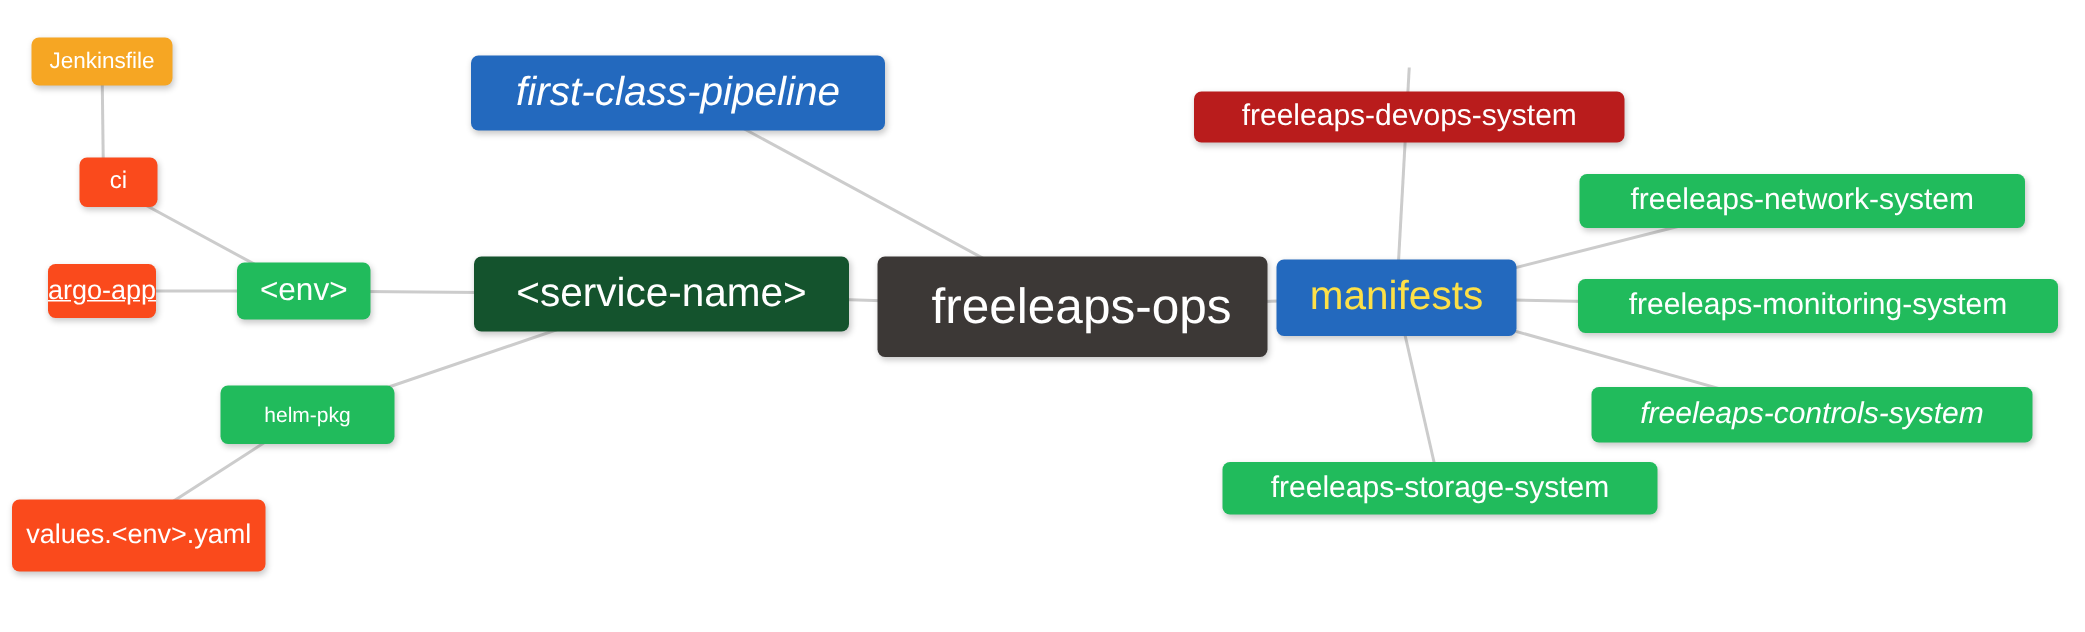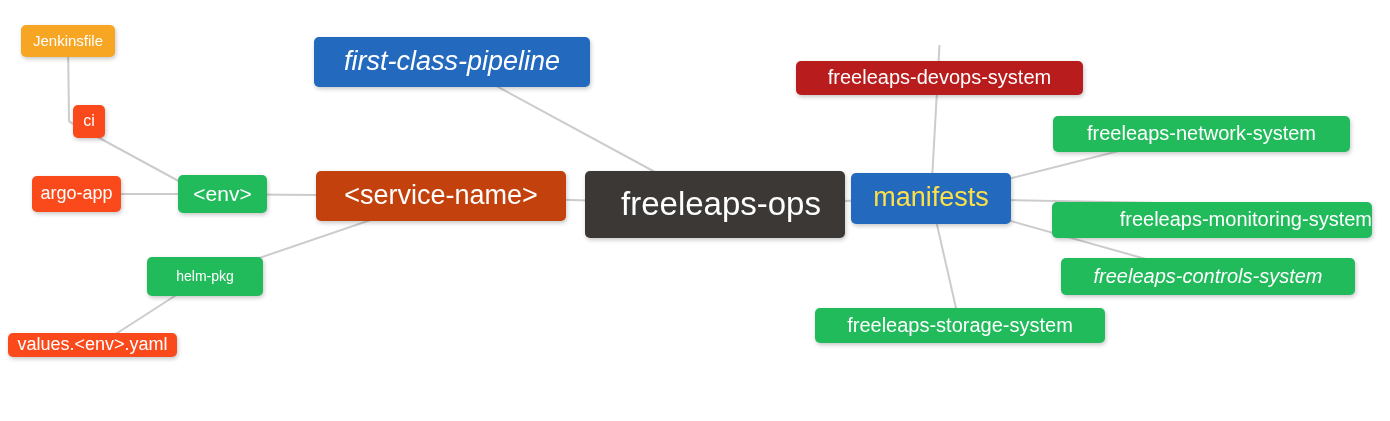--- a/index.html
+++ b/index.html
@@ -66,54 +66,54 @@
       <line x1="931" y1="198.5" x2="939.5" y2="45" stroke="#cccccc" stroke-width="2"></line>
       <line x1="931" y1="198.5" x2="1201.5" y2="130" stroke="#cccccc" stroke-width="2"></line>
       <line x1="931" y1="198.5" x2="1212" y2="204" stroke="#cccccc" stroke-width="2"></line>
       <line x1="931" y1="198.5" x2="1208" y2="276.5" stroke="#cccccc" stroke-width="2"></line>
       <line x1="931" y1="198.5" x2="960" y2="325.5" stroke="#cccccc" stroke-width="2"></line>
     </svg>
   <div class="nodes-layer">
       <div class="mm-node" style="left: 21px; top: 25px; width: 94px; height: 32px; background: rgb(246, 166, 35); font-size: 15px; color: rgb(255, 255, 255);">
         <span>Jenkinsfile</span>
       </div>
-      <div class="mm-node" style="left: 53px; top: 105px; width: 32px; height: 33px; background: rgb(250, 74, 28); font-size: 16px; color: rgb(255, 255, 255); margin-left: 20px;">
+      <div class="mm-node" style="left: 53px; top: 105px; width: 52px; height: 33px; background: rgb(250, 74, 28); font-size: 16px; color: rgb(255, 255, 255);">
         <span>ci</span>
       </div>
-      <div class="mm-node" style="left: 32px; top: 176px; width: 89px; height: 36px; background: rgb(250, 74, 28); font-size: 18px; color: rgb(255, 255, 255);">
+      <div class="mm-node" style="left: 32px; top: 176px; width: 72px; height: 36px; background: rgb(250, 74, 28); font-size: 18px; color: rgb(255, 255, 255); text-decoration: underline;">
         <span>argo-app</span>
       </div>
-      <div class="mm-node" style="left: 158px; top: 175px; width: 89px; height: 38px; background: rgb(33, 187, 92); font-size: 21px; color: rgb(255, 255, 255); margin-left: 20px;">
+      <div class="mm-node" style="left: 158px; top: 175px; width: 89px; height: 38px; background: rgb(33, 187, 92); font-size: 21px; color: rgb(255, 255, 255);">
         <span>&lt;env&gt;</span>
       </div>
       <div class="mm-node" style="left: 147px; top: 257px; width: 116px; height: 39px; background: rgb(33, 187, 92); font-size: 14px; color: rgb(255, 255, 255);">
         <span>helm-pkg</span>
       </div>
-      <div class="mm-node" style="left: 8px; top: 333px; width: 169px; height: 24px; background: rgb(250, 74, 28); font-size: 18px; color: rgb(255, 255, 255);">
+      <div class="mm-node" style="left: 8px; top: 333px; width: 169px; height: 48px; background: rgb(250, 74, 28); font-size: 18px; color: rgb(255, 255, 255);">
         <span>values.&lt;env&gt;.yaml</span>
       </div>
       <div class="mm-node" style="left: 314px; top: 37px; width: 276px; height: 50px; background: rgb(35, 105, 190); font-size: 27px; color: rgb(255, 255, 255); font-style: italic;">
         <span>first-class-pipeline</span>
       </div>
-      <div class="mm-node" style="left: 316px; top: 171px; width: 250px; height: 50px; background: #c2410c; font-size: 27px; color: rgb(255, 255, 255);">
+      <div class="mm-node" style="left: 316px; top: 171px; width: 250px; height: 50px; background: #14532d; font-size: 27px; color: rgb(255, 255, 255);">
         <span>&lt;service-name&gt;</span>
       </div>
       <div class="mm-node" style="left: 585px; top: 171px; width: 260px; height: 67px; background: rgb(60, 56, 54); font-size: 33px; color: rgb(255, 255, 255); padding-left: 12px;">
         <span>freeleaps-ops</span>
       </div>
       <div class="mm-node" style="left: 851px; top: 173px; width: 160px; height: 51px; background: rgb(35, 105, 190); font-size: 27px; color: #fde047;">
         <span>manifests</span>
       </div>
       <div class="mm-node" style="left: 796px; top: 28px; width: 287px; height: 34px; background: #b91c1c; font-size: 20px; color: rgb(255, 255, 255); margin-top: 33px;">
         <span>freeleaps-devops-system</span>
       </div>
       <div class="mm-node" style="left: 1053px; top: 116px; width: 297px; height: 36px; background: rgb(33, 187, 92); font-size: 20px; color: rgb(255, 255, 255);">
         <span>freeleaps-network-system</span>
       </div>
-      <div class="mm-node" style="left: 1052px; top: 202px; width: 320px; height: 36px; background: rgb(33, 187, 92); font-size: 20px; color: rgb(255, 255, 255); justify-content: flex-end;">
+      <div class="mm-node" style="left: 1052px; top: 186px; width: 320px; height: 36px; background: rgb(33, 187, 92); font-size: 20px; color: rgb(255, 255, 255);">
         <span>freeleaps-monitoring-system</span>
       </div>
       <div class="mm-node" style="left: 1061px; top: 258px; width: 294px; height: 37px; background: rgb(33, 187, 92); font-size: 20px; color: rgb(255, 255, 255); font-style: italic;">
         <span>freeleaps-controls-system</span>
       </div>
       <div class="mm-node" style="left: 815px; top: 308px; width: 290px; height: 35px; background: rgb(33, 187, 92); font-size: 20px; color: rgb(255, 255, 255); justify-content: center;">
         <span>freeleaps-storage-system</span>
       </div>
     </div>
 </div>

